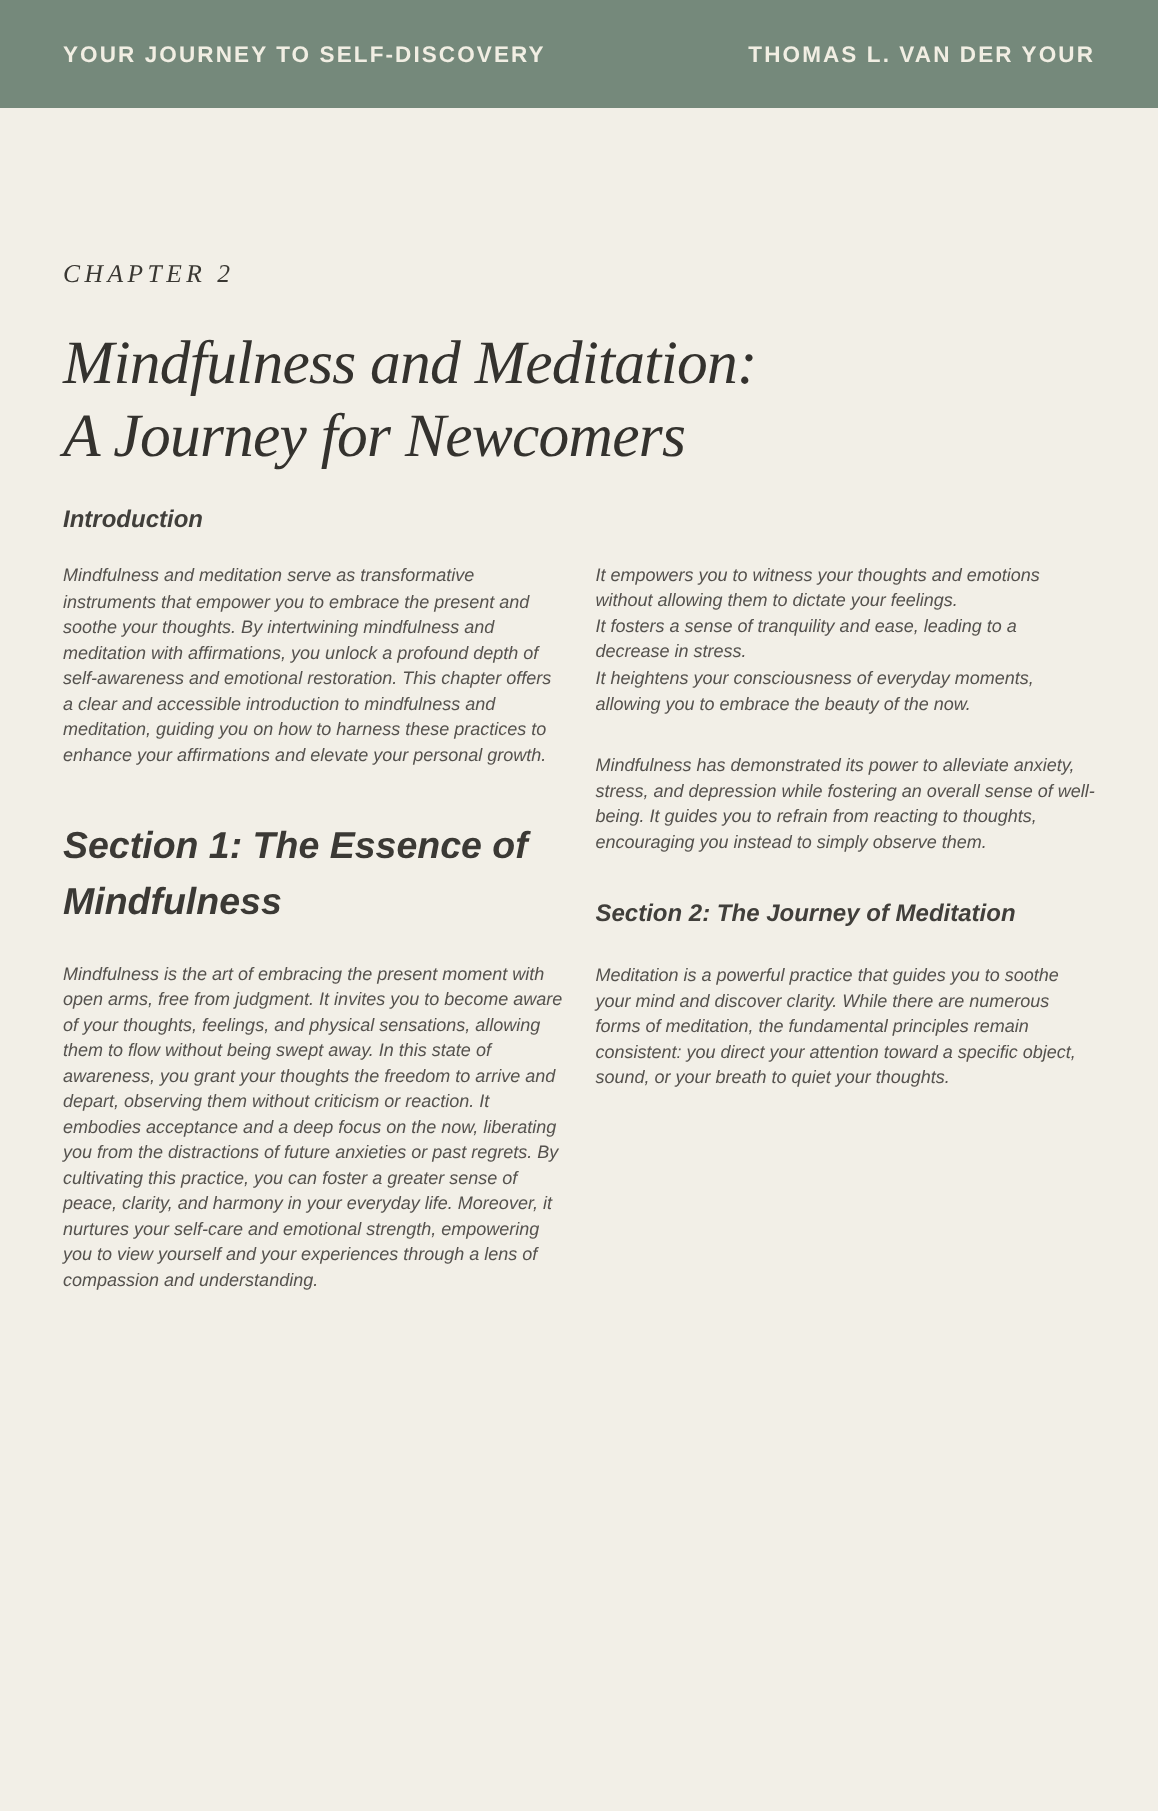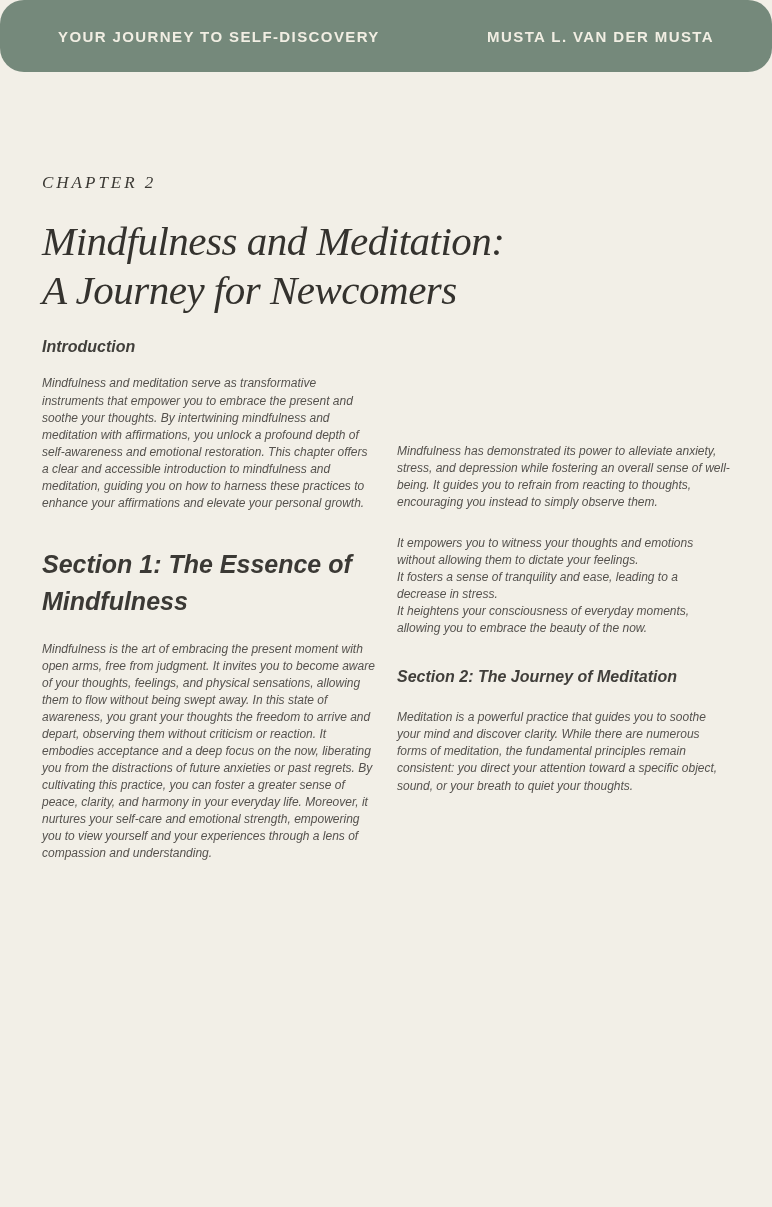--- a/index.html
+++ b/index.html
@@ -12,23 +12,22 @@
     background: #f2efe7;
     font-family: "Liberation Sans", sans-serif;
     overflow: hidden;
   }
   .header-bar {
     height: 72px;
     background: #75897b;
     display: flex;
     align-items: center;
     justify-content: space-between;
-    padding: 0 58px;
+    padding: 0 42px;
     box-sizing: border-box;
-    border-radius: 24px;
   }
   .header-bar .running-title,
   .header-bar .author {
     color: #f1eee3;
     font-size: 15px;
     font-weight: bold;
     letter-spacing: 1.4px;
     font-stretch: condensed;
   }
   .page {
@@ -49,21 +48,20 @@
     font-size: 41px;
     line-height: 1.2;
     color: #34322e;
     white-space: pre-line;
     letter-spacing: -0.5px;
   }
   .columns {
     display: flex;
     gap: 22px;
     margin-top: 21px;
-    align-items: center;
   }
   .col {
     flex: 1 1 0;
     min-width: 0;
   }
   .col-right {
     padding-top: 39px;
   }
   .sub-heading {
     font-size: 16px;
@@ -94,46 +92,46 @@
     color: #413f3b;
     line-height: 1.32;
     margin: 29px 0 22px 0;
   }
 </style>
 </head>
 <body>
 
 <header class="header-bar">
   <span class="running-title">YOUR JOURNEY TO SELF-DISCOVERY</span>
-  <span class="author">MUSTA L. VAN DER MUSTA</span>
+  <span class="author">THOMAS L. VAN DER YOUR</span>
 </header>
 
 <main class="page">
 
   <div class="chapter-label">CHAPTER 2</div>
 
   <h1 class="chapter-title" style="margin:24px 0 0 0; font-weight: normal;">Mindfulness and Meditation:
 A Journey for Newcomers</h1>
 
   <div class="columns">
 
     <section class="col col-left">
       <h3 class="sub-heading">Introduction</h3>
       <p class="body-text">Mindfulness and meditation serve as transformative instruments that empower you to embrace the present and soothe your thoughts. By intertwining mindfulness and meditation with affirmations, you unlock a profound depth of self-awareness and emotional restoration. This chapter offers a clear and accessible introduction to mindfulness and meditation, guiding you on how to harness these practices to enhance your affirmations and elevate your personal growth.</p>
 
       <h2 class="section-heading-lg">Section 1: The Essence of Mindfulness</h2>
       <p class="body-text">Mindfulness is the art of embracing the present moment with open arms, free from judgment. It invites you to become aware of your thoughts, feelings, and physical sensations, allowing them to flow without being swept away. In this state of awareness, you grant your thoughts the freedom to arrive and depart, observing them without criticism or reaction. It embodies acceptance and a deep focus on the now, liberating you from the distractions of future anxieties or past regrets. By cultivating this practice, you can foster a greater sense of peace, clarity, and harmony in your everyday life. Moreover, it nurtures your self-care and emotional strength, empowering you to view yourself and your experiences through a lens of compassion and understanding.</p>
     </section>
 
     <section class="col col-right">
-      <p class="body-text">Mindfulness has demonstrated its power to alleviate anxiety, stress, and depression while fostering an overall sense of well-being. It guides you to refrain from reacting to thoughts, encouraging you instead to simply observe them.</p>
-
       <p class="body-text pre-line">It empowers you to witness your thoughts and emotions without allowing them to dictate your feelings.
 It fosters a sense of tranquility and ease, leading to a decrease in stress.
 It heightens your consciousness of everyday moments, allowing you to embrace the beauty of the now.</p>
+
+      <p class="body-text">Mindfulness has demonstrated its power to alleviate anxiety, stress, and depression while fostering an overall sense of well-being. It guides you to refrain from reacting to thoughts, encouraging you instead to simply observe them.</p>
 
       <h3 class="section2-heading">Section 2: The Journey of Meditation</h3>
       <p class="body-text">Meditation is a powerful practice that guides you to soothe your mind and discover clarity. While there are numerous forms of meditation, the fundamental principles remain consistent: you direct your attention toward a specific object, sound, or your breath to quiet your thoughts.</p>
     </section>
 
   </div>
 
 </main>
 
 </body></html>

